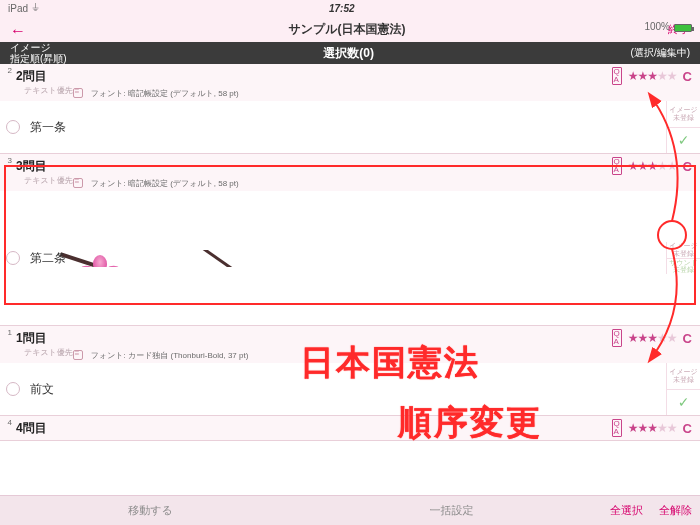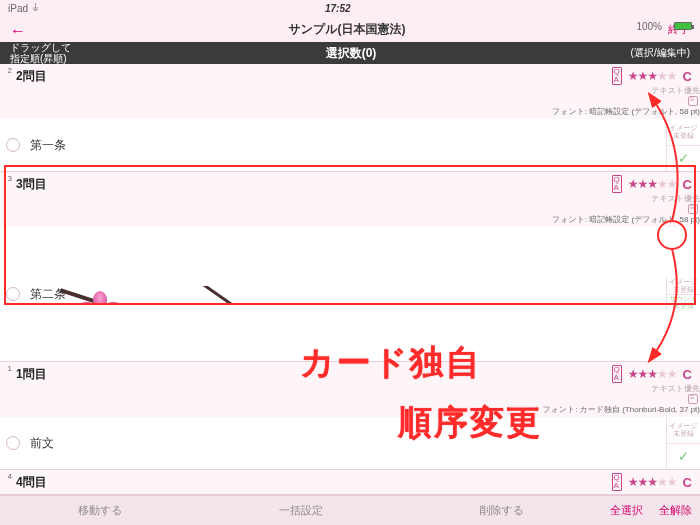--- a/index.html
+++ b/index.html
@@ -2,21 +2,21 @@
 <html><head>
 <meta charset="utf-8">
 <style>
   * { margin:0; padding:0; box-sizing:border-box; font-family:-apple-system,"Hiragino Sans","Hiragino Kaku Gothic ProN",sans-serif; }
   body { width:700px; height:525px; background:#fff; overflow:hidden; position:relative; }
 
   
   .status { height:16px; background:#fdeef4; display:flex; align-items:center; font-size:10px; color:#666; padding:8px 8px; }
   .status .left { display:flex; gap:4px; align-items:center; }
   .status .center { flex:1; text-align:center; font-weight:600; color:#333;font-style:italic; }
-  .status .right { display:flex; gap:12px; align-items:center;margin-top:36px; }
+  .status .right { display:flex; gap:4px; align-items:flex-end;margin-top:36px; }
   .batt { width:18px; height:8px; border:1px solid #666; border-radius:1px; position:relative; }
   .batt::after { content:""; position:absolute; right:-3px; top:2px; width:2px; height:4px; background:#666; }
   .batt i { display:block; height:100%; width:100%; background:#3ec13e; }
 
   
   .nav { height:26px; background:#fdeef4; display:flex; align-items:center; padding:0 10px; }
   .nav .back { color:#d6006c; font-size:16px; font-weight:bold; }
   .nav .title { flex:1; text-align:center; font-size:12px; color:#333; font-weight:600; }
   .nav .end { color:#d6006c; font-size:11px; }
 
@@ -66,21 +66,21 @@
 
   
   .toolbar { position:absolute; bottom:0; left:0; right:0; height:30px; background:#f3e5eb; display:flex; align-items:center; font-size:11px; color:#8a8a8a; border-top:1px solid #e5c9d6;margin-top:21px;}
   .toolbar .btn { flex:1; text-align:center; }
   .toolbar .rbtn { color:#d6006c; padding:0 8px; }
 
   
   .annot-text { position:absolute; color:#ff2a2a; font-size:34px; font-weight:700; letter-spacing:2px; text-shadow:0 0 1px #ff2a2a; pointer-events:none;}
   .annot-box { position:absolute; border:2px solid #ff2a2a; pointer-events:none;}
   svg.arrow { position:absolute; pointer-events:none; }
-  .hdr-line2{ display:flex; align-items:flex-end; padding-left:14px; padding-bottom:2px; background:#fdf5f8;flex-direction:column;}
+  .hdr-line2{ display:flex; align-items:flex-start; padding-left:14px; padding-bottom:2px; background:#fdf5f8;}
 </style>
 </head>
 <body>
 
 <div class="status">
   <div class="left">
     <span>iPad</span>
     <span>⏚</span>
   </div>
   <div class="center">17:52</div>
@@ -93,21 +93,21 @@
 </div>
 
 <div class="nav">
   <span class="back">←</span>
   <span class="title">サンプル(日本国憲法)</span>
   <span class="end">終了</span>
 </div>
 
 <div class="selbar">
   <div class="l1">
-    <div>ドラッグして</div>
+    <div>イメージ</div>
     <div>指定順(昇順)</div>
   </div>
   <div class="mid">選択数(0)</div>
   <div class="r">(選択/編集中)</div>
 </div>
 
 <div class="list">
 
   <div class="item">
     <div class="hdr">
@@ -268,27 +268,26 @@
         <span class="grade">C</span>
       </div>
     </div>
   </div>
 
 </div>
 
 <div class="toolbar">
   <div class="btn">移動する</div>
   <div class="btn">一括設定</div>
-  <div class="btn">削除する</div>
   <div class="rbtn">全選択</div>
   <div class="rbtn">全解除</div>
 </div>
 
 <div class="annot-box" style="left:4px; top:165px; width:692px; height:140px;"></div>
-<div class="annot-text" style="left:300px; top:340px;">カード独自</div>
+<div class="annot-text" style="left:300px; top:340px;">日本国憲法</div>
 <div class="annot-text" style="left:398px; top:400px;">順序変更</div>
 
 <svg class="arrow" style="left:0; top:0;" width="700" height="525">
   <defs>
     <marker id="ah" markerWidth="10" markerHeight="10" refX="6" refY="3" orient="auto">
       <path d="M0,0 L0,6 L8,3 z" fill="#ff2a2a"></path>
     </marker>
   </defs>
   <circle cx="672" cy="235" r="14" fill="none" stroke="#ff2a2a" stroke-width="2"></circle>
   <path d="M672 221 Q 690 150 650 95" fill="none" stroke="#ff2a2a" stroke-width="2" marker-end="url(#ah)"></path>

